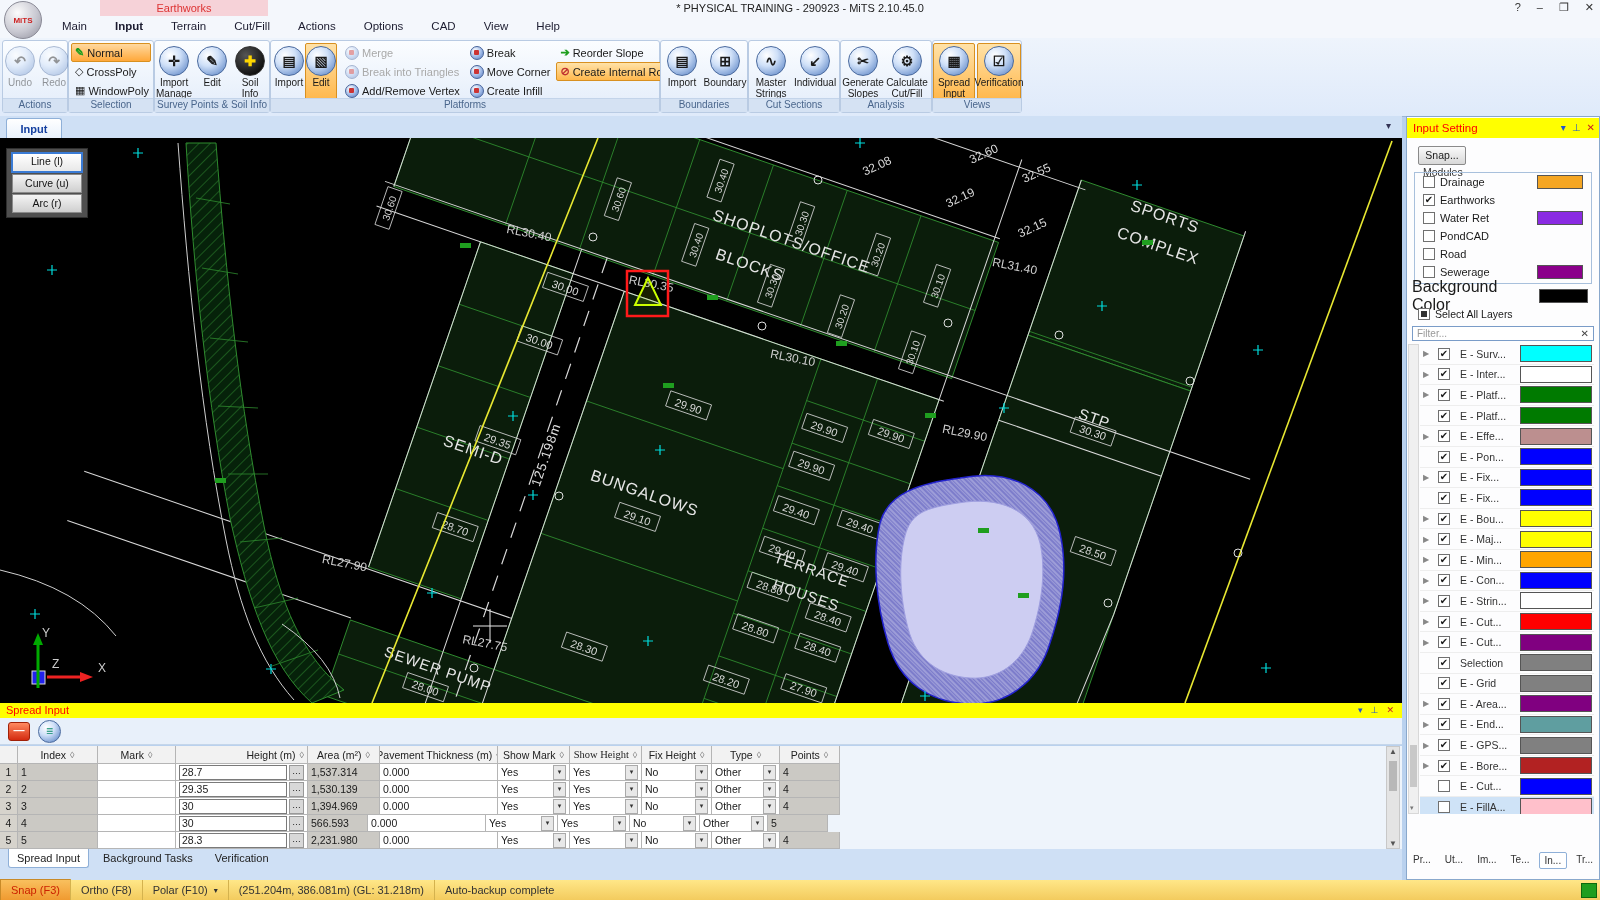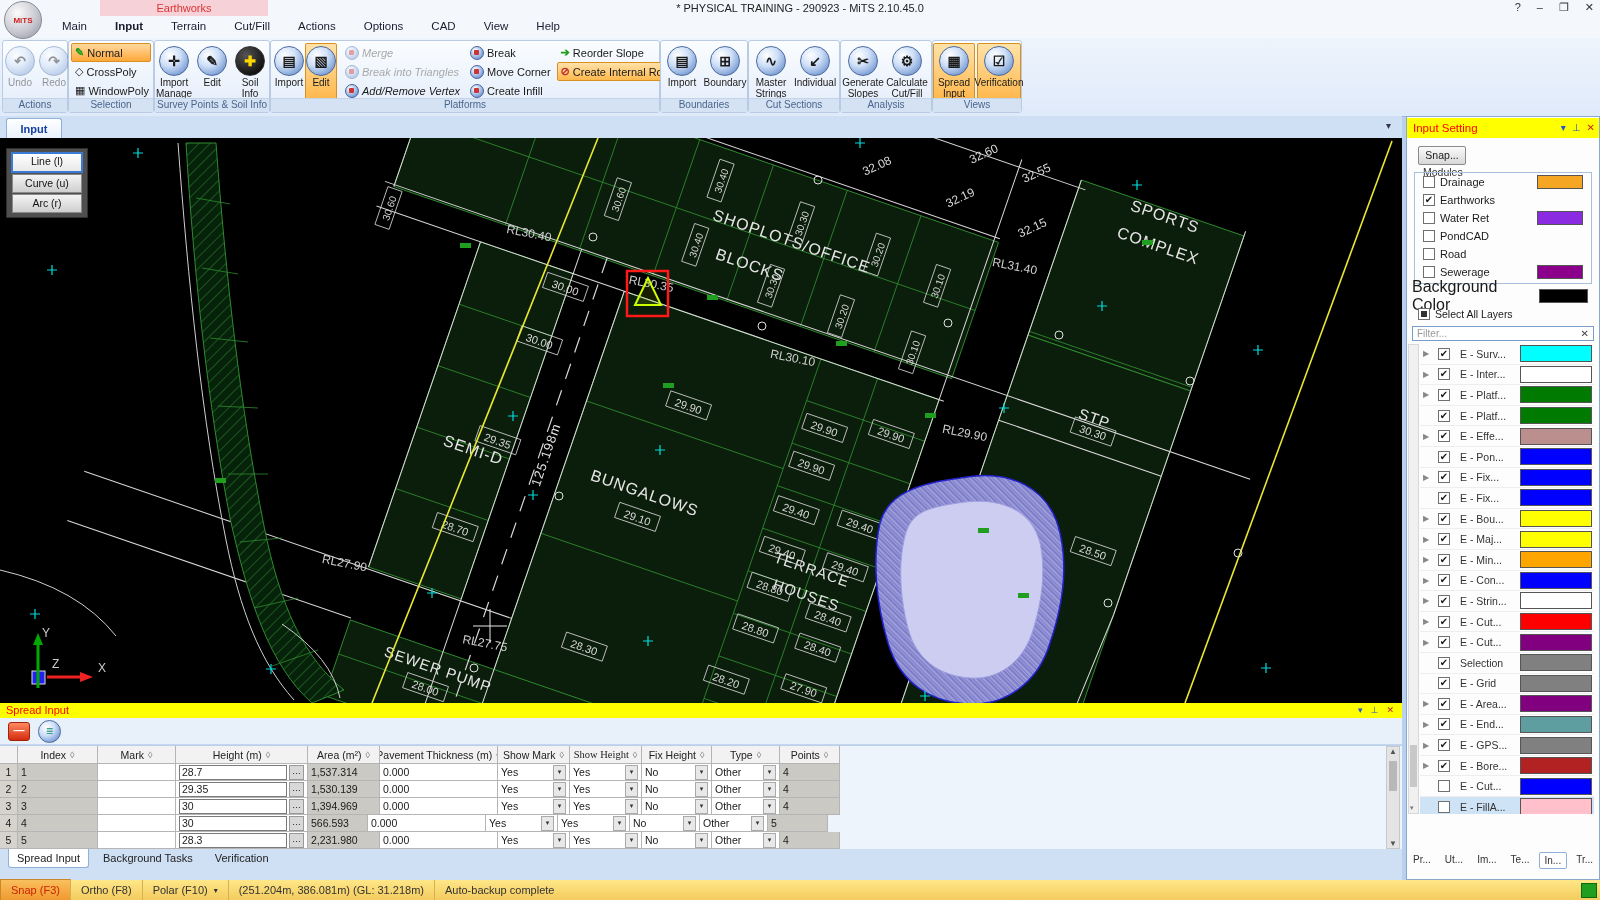--- a/index.html
+++ b/index.html
@@ -191,21 +191,21 @@
   <div class="rgroup" style="left:270px;width:388px;">
     <div style="display:flex;padding:2px 2px;">
       <div class="bigbtn">
           <span class="ci">▤</span>
           <span class="lbl">Import</span>
         </div>
       <div class="bigbtn active">
           <span class="ci">▧</span>
           <span class="lbl">Edit</span>
         </div>
-      <div style="margin-left:4px;font-style:italic;">
+      <div style="margin-left:4px;">
         <div class="smallrow disabled">
             <span class="sph">
               <i></i>
             </span>
             <span>Merge</span>
           </div>
         <div class="smallrow disabled">
             <span class="sph">
               <i></i>
             </span>
@@ -836,21 +836,21 @@
     <div class="grow">
       <div class="gc hd" style="width: 18px;"></div>
       <div class="gc hd" style="width: 80px;">
         <span>Index</span>
         <span class="sort">◊</span>
       </div>
       <div class="gc hd" style="width: 78px;">
         <span>Mark</span>
         <span class="sort">◊</span>
       </div>
-      <div class="gc hd" style="width: 132px;">
+      <div class="gc hd" style="width: 132px; justify-content: flex-end;">
         <span>Height (m)</span>
         <span class="sort">◊</span>
       </div>
       <div class="gc hd" style="width: 72px;">
         <span>Area (m²)</span>
         <span class="sort">◊</span>
       </div>
       <div class="gc hd" style="width: 118px;">
         <span>Pavement Thickness (m)</span>
         <span class="sort">◊</span>

